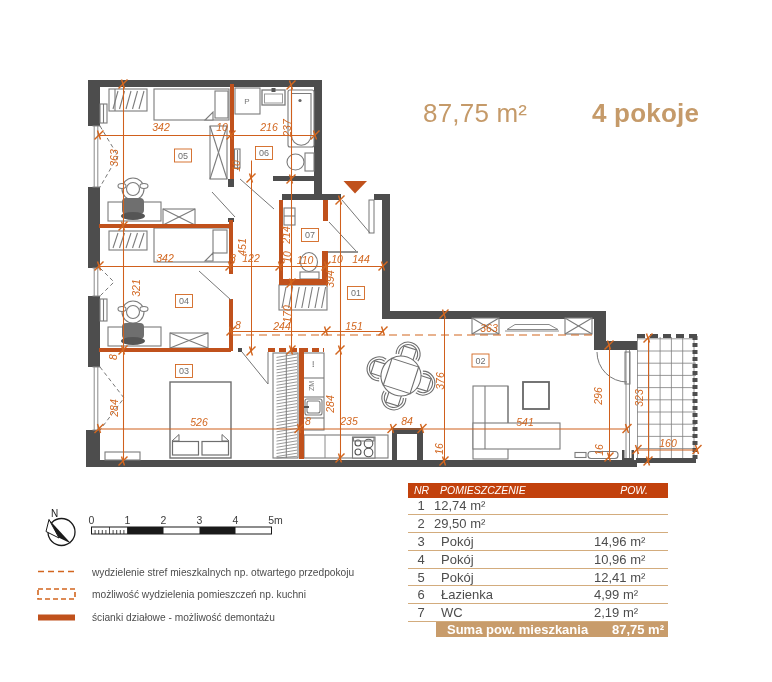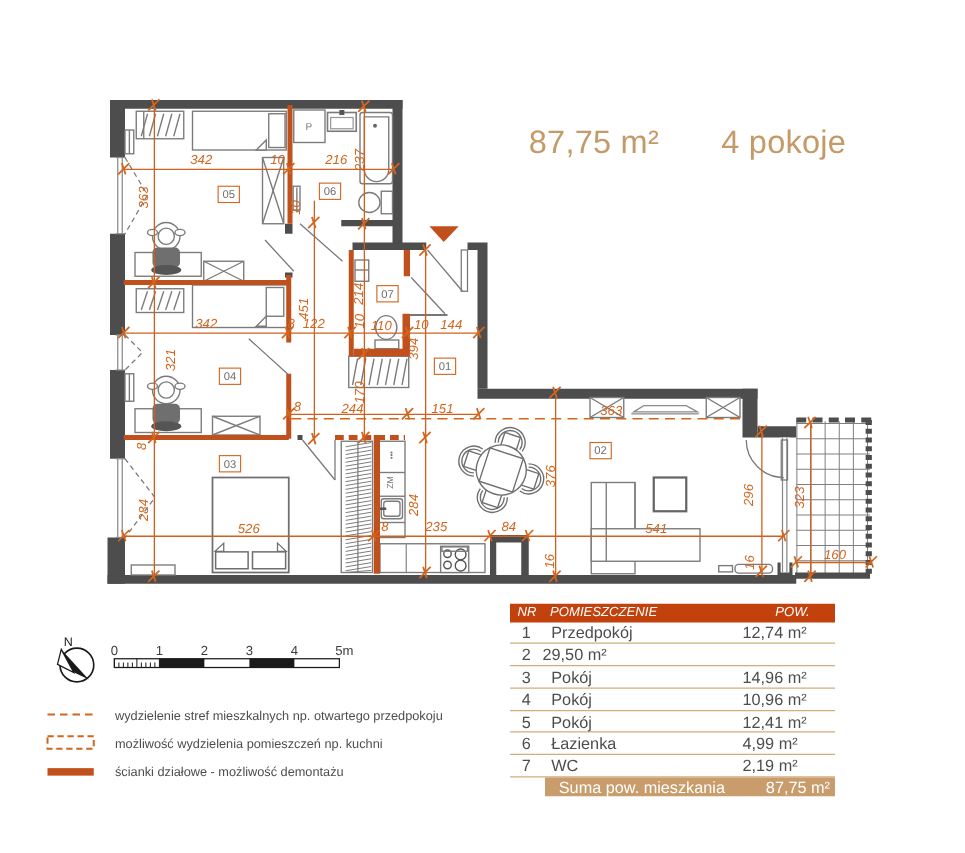--- a/index.html
+++ b/index.html
@@ -1,29 +1,29 @@
 <!DOCTYPE html>
 <html><head><meta charset="utf-8">
 <style>
 html,body{margin:0;padding:0;background:#fff;width:772px;height:682px;overflow:hidden;}
 body{font-family:"Liberation Sans", sans-serif;position:relative;}
 #plan{position:absolute;left:0;top:0;}
 .title{position:absolute;top:98px;color:#c59a69;font-size:26px;letter-spacing:0.2px;}
 #t1{left:423px;}
-#t2{left:577px;}
+#t2{left:592px;font-weight:bold;}
 #table{position:absolute;left:408px;top:483px;width:260px;font-size:13px;color:#4d4d4d;}
 #thead{background:#c2410c;color:#fff;height:14.5px;font-size:10.5px;display:flex;align-items:center;font-style:italic;}
 #thead .c1{text-align:left;padding-left:6px;width:26px;}
 #thead .c2{flex:1;text-align:left;}
 #thead .c3{width:60px;text-align:center;padding-right:4px;}
 .trow{height:16.8px;display:flex;align-items:center;border-bottom:1px solid #d3ac7d;}
 .trow .c1{width:26px;text-align:center;}
 .trow .c2{flex:1;padding-left:7px;}
 .trow .c3{width:70px;text-align:left;padding-right:4px;}
-#tfoot{margin-left:28px;background:#c89c6b;color:#fff;height:15px;display:flex;align-items:center;font-weight:normal;font-size:13px;}
+#tfoot{margin-left:28px;background:#c89c6b;color:#fff;height:15px;display:flex;align-items:center;font-weight:bold;font-size:13px;}
 #tfoot .c2{flex:1;padding-left:11px;}
 #tfoot .c3{padding-right:4px;}
 </style></head>
 <body>
 <svg id="plan" width="772" height="682" viewBox="0 0 772 682">
 <g fill="#4d4d4d">
 <rect x="88" y="80" width="234" height="7"></rect>
 <rect x="88" y="80" width="12" height="46"></rect>
 <rect x="88" y="187" width="12" height="81"></rect>
 <rect x="88" y="296" width="12" height="71"></rect>
@@ -456,21 +456,20 @@
 <div class="title" id="t1">87,75 m²</div>
 <div class="title" id="t2">4 pokoje</div>
 <div id="table">
 <div id="thead">
       <span class="c1">NR</span>
       <span class="c2">POMIESZCZENIE</span>
       <span class="c3">POW.</span>
     </div>
 <div class="trow">
       <span class="c1">1</span>
-      <span class="c2">Przedpokój</span>
       <span class="c3">12,74 m²</span>
     </div>
 <div class="trow">
       <span class="c1">2</span>
       <span class="c3">29,50 m²</span>
     </div>
 <div class="trow">
       <span class="c1">3</span>
       <span class="c2">Pokój</span>
       <span class="c3">14,96 m²</span>

